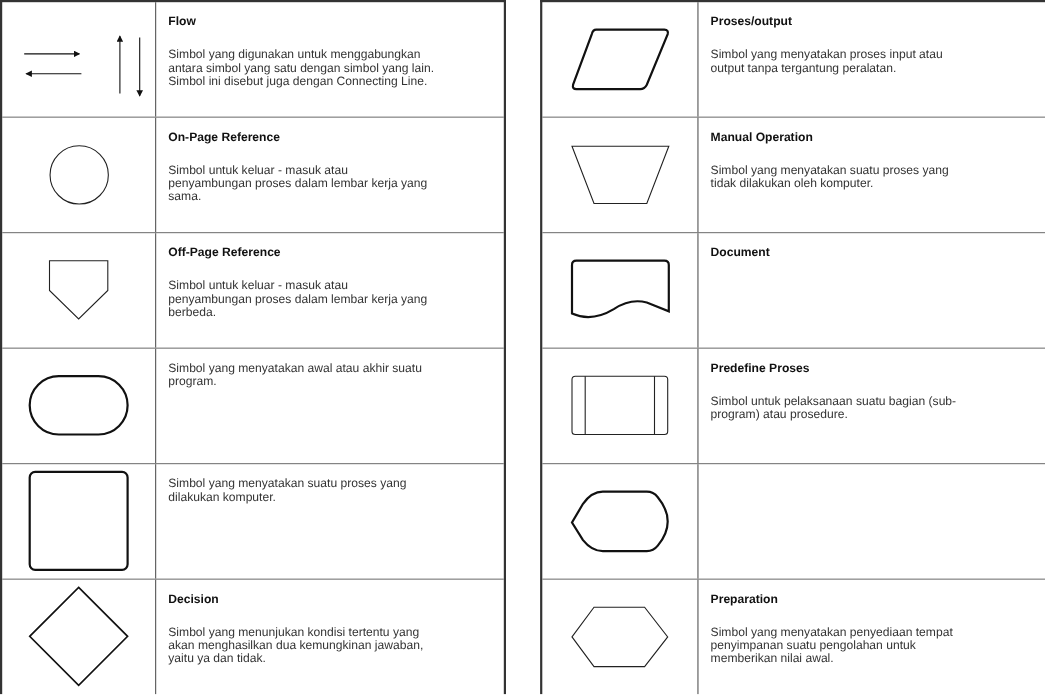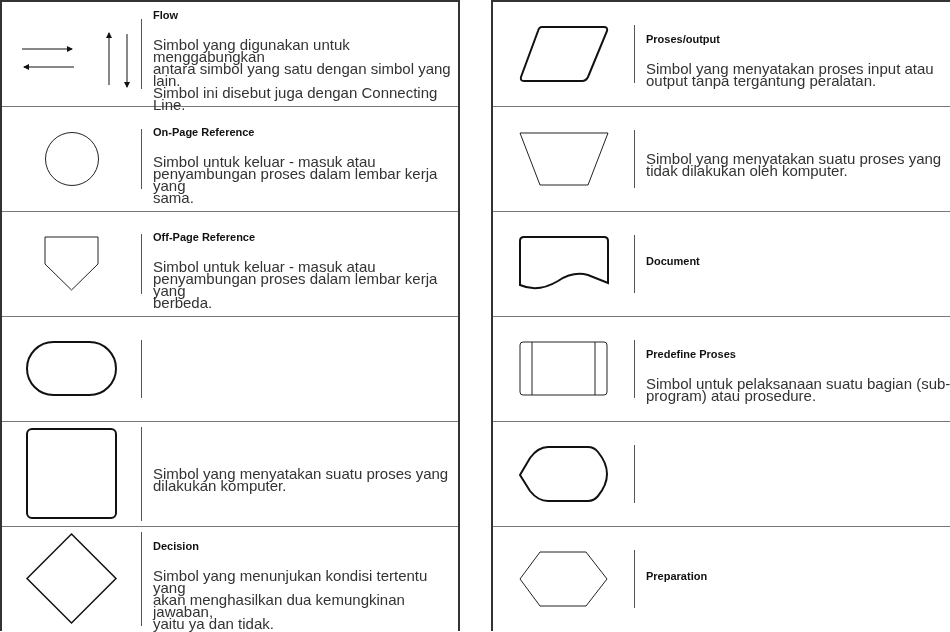--- a/index.html
+++ b/index.html
@@ -1,27 +1,27 @@
 <!DOCTYPE html>
 <html><head>
 <meta charset="utf-8">
 <style>
   html, body { margin:0; padding:0; background:#ffffff; }
   body { width:950px; height:632px; position:relative; overflow:hidden;
          font-family:"Liberation Sans", sans-serif; color:#222; }
   .tbl { position:absolute; top:0; border-top:2px solid #333; border-left:2px solid #333; }
   .tbl.left { left:0; width:456px; border-right:2px solid #333; }
   .tbl.right { left:491px; width:470px; }
-  .row { display:flex; height:105px; border-bottom:1px solid #777; box-sizing:border-box;align-items:center; }
+  .row { display:flex; height:105px; border-bottom:1px solid #777; box-sizing:border-box; }
   .row:last-child { border-bottom:none; height:104px; }
   .sym { width:139px; flex:0 0 139px; border-right:1px solid #555; display:flex; align-items:center; justify-content:center; }
   .tbl.right .sym { width:141px; flex:0 0 141px; }
   .txt { padding:12px 0 0 11px; box-sizing:border-box; }
   .title { font-weight:bold; font-size:11px; color:#111; margin:0 0 18px 0; }
-  .desc { font-size:15px; line-height:12px; color:#333; white-space:pre-line; }
+  .desc { font-size:11px; line-height:12px; color:#333; white-space:pre-line; }
   svg { display:block; }
 </style>
 </head>
 <body>
 
 <div class="tbl left">
   <div class="row">
     <div class="sym">
       <svg width="120" height="70" viewBox="0 0 120 70">
         <defs>
@@ -68,20 +68,22 @@
 berbeda.</div>
     </div>
   </div>
   <div class="row">
     <div class="sym">
       <svg width="94" height="58" viewBox="0 0 94 58">
         <rect x="2" y="2" width="89" height="53" rx="26.5" ry="26.5" fill="none" stroke="#111" stroke-width="2"></rect>
       </svg>
     </div>
     <div class="txt">
+      <div class="desc">Simbol yang menyatakan awal atau akhir suatu
+program.</div>
     </div>
   </div>
   <div class="row">
     <div class="sym">
       <svg width="94" height="94" viewBox="0 0 94 94">
         <rect x="2" y="2" width="89" height="89" rx="5" ry="5" fill="none" stroke="#111" stroke-width="2"></rect>
       </svg>
     </div>
     <div class="txt">
       <div class="desc">Simbol yang menyatakan suatu proses yang
@@ -116,20 +118,21 @@
 output tanpa tergantung peralatan.</div>
     </div>
   </div>
   <div class="row">
     <div class="sym">
       <svg width="92" height="58" viewBox="0 0 92 58">
         <path d="M2,3 L90,3 L70,55 L22,55 Z" fill="none" stroke="#222" stroke-width="1"></path>
       </svg>
     </div>
     <div class="txt">
+      <div class="title">Manual Operation</div>
       <div class="desc">Simbol yang menyatakan suatu proses yang
 tidak dilakukan oleh komputer.</div>
     </div>
   </div>
   <div class="row">
     <div class="sym">
       <svg width="92" height="58" viewBox="0 0 92 58">
         <path d="M6,2 L86,2 Q90,2 90,6 L90,48 Q80,44 70,40 Q55,36 40,46 Q20,58 2,50 L2,6 Q2,2 6,2 Z" fill="none" stroke="#111" stroke-width="2"></path>
       </svg>
     </div>
@@ -159,15 +162,18 @@
     </div>
   </div>
   <div class="row">
     <div class="sym">
       <svg width="92" height="58" viewBox="0 0 92 58">
         <path d="M2,29 L22,2 L68,2 L89,29 L68,56 L22,56 Z" fill="none" stroke="#222" stroke-width="1"></path>
       </svg>
     </div>
     <div class="txt">
       <div class="title">Preparation</div>
+      <div class="desc">Simbol yang menyatakan penyediaan tempat
+penyimpanan suatu pengolahan untuk
+memberikan nilai awal.</div>
     </div>
   </div>
 </div>
 
 </body></html>

